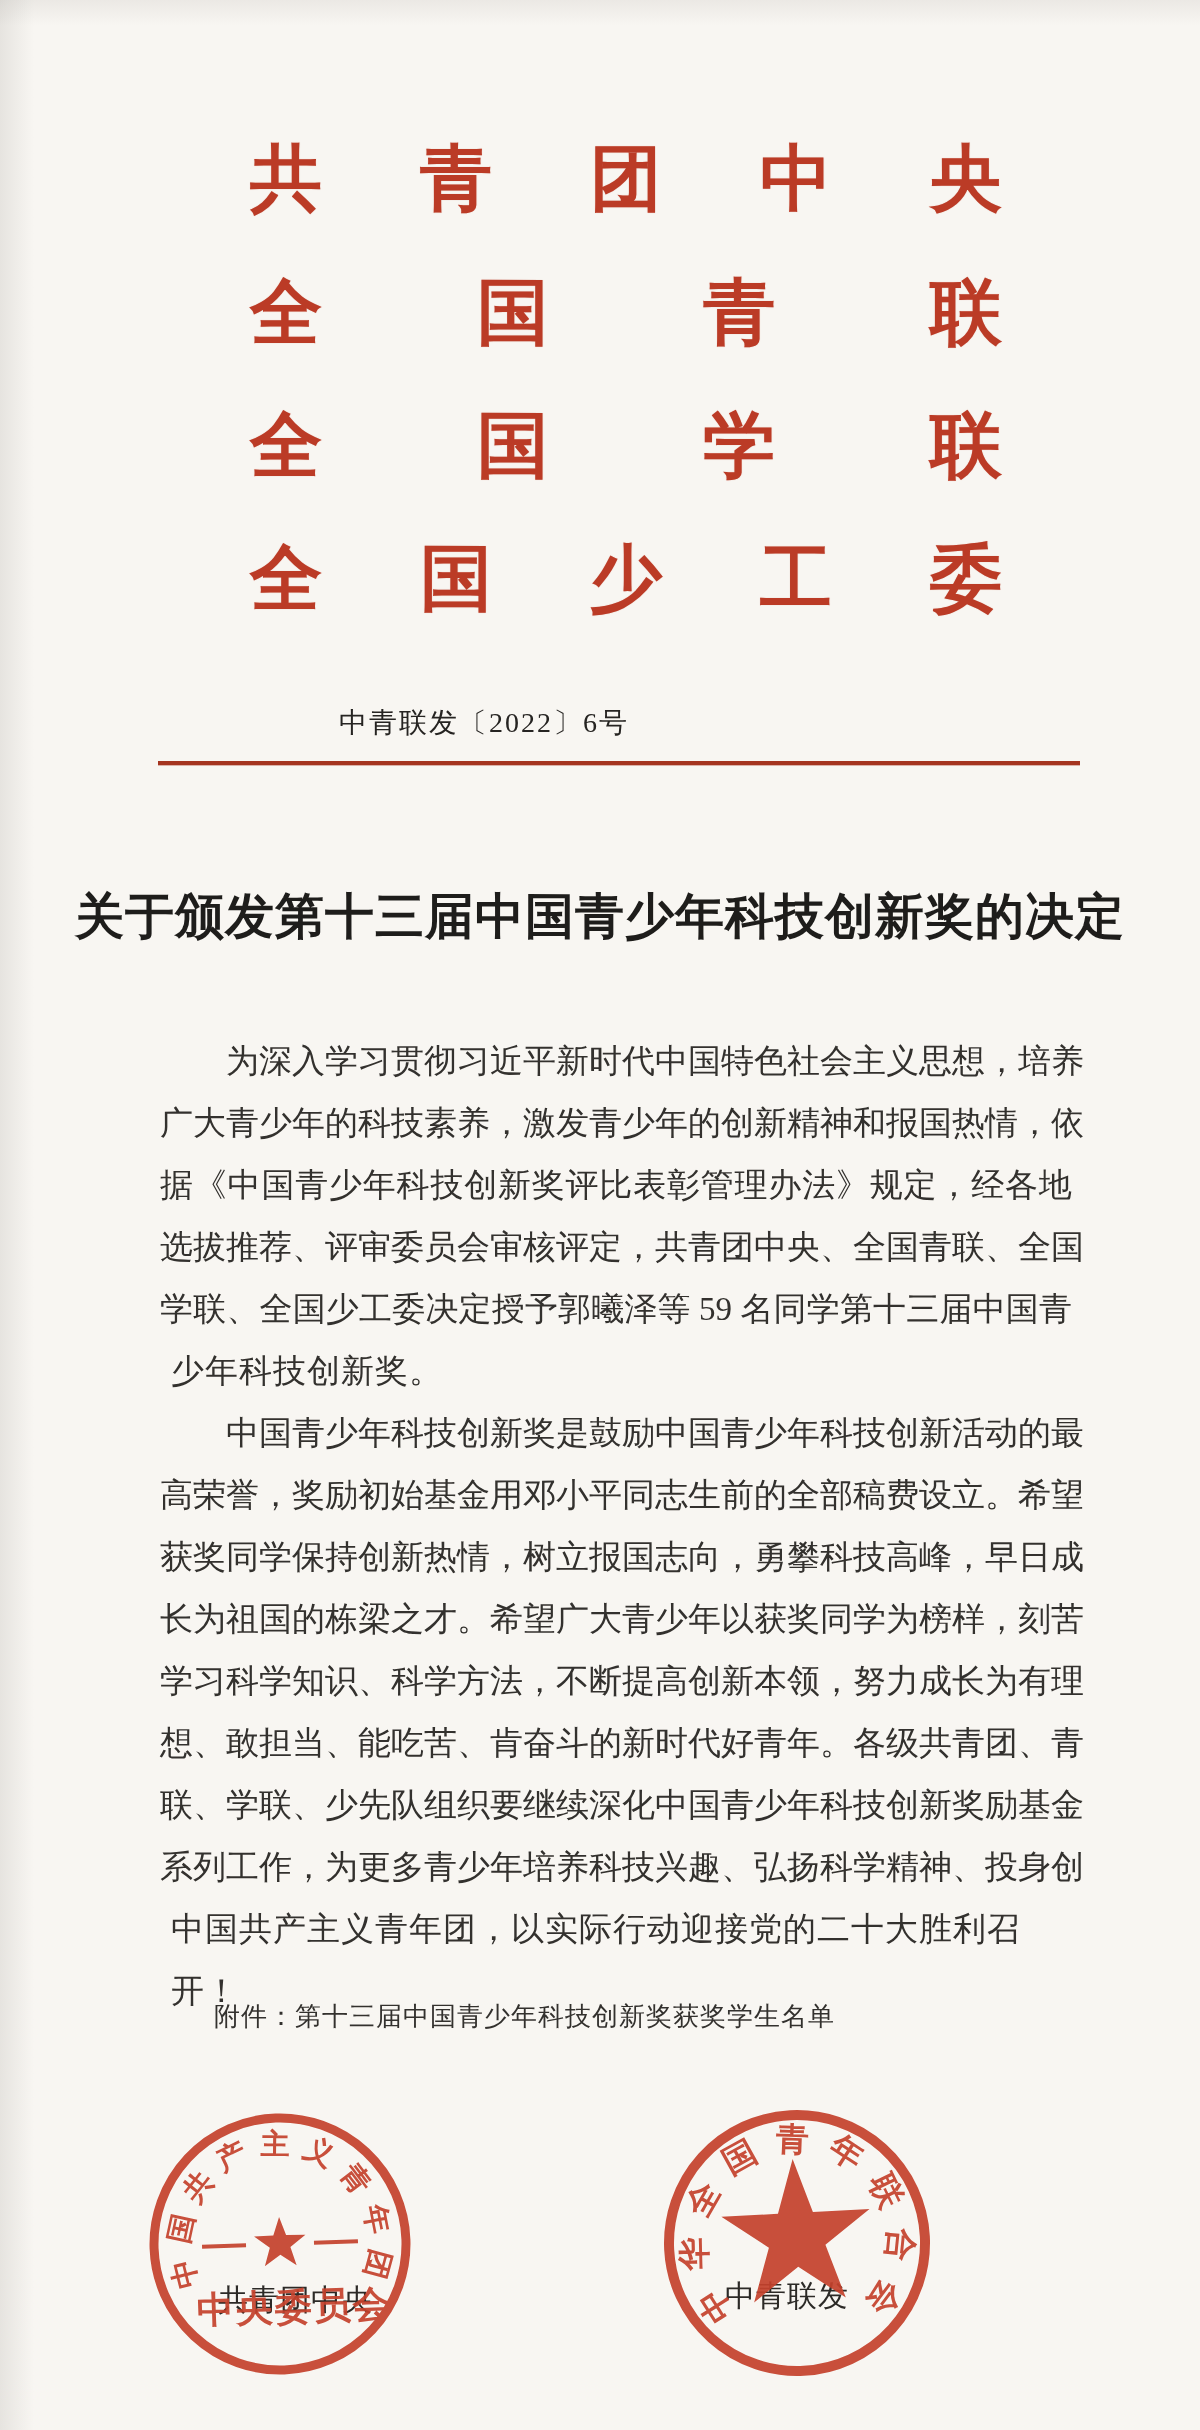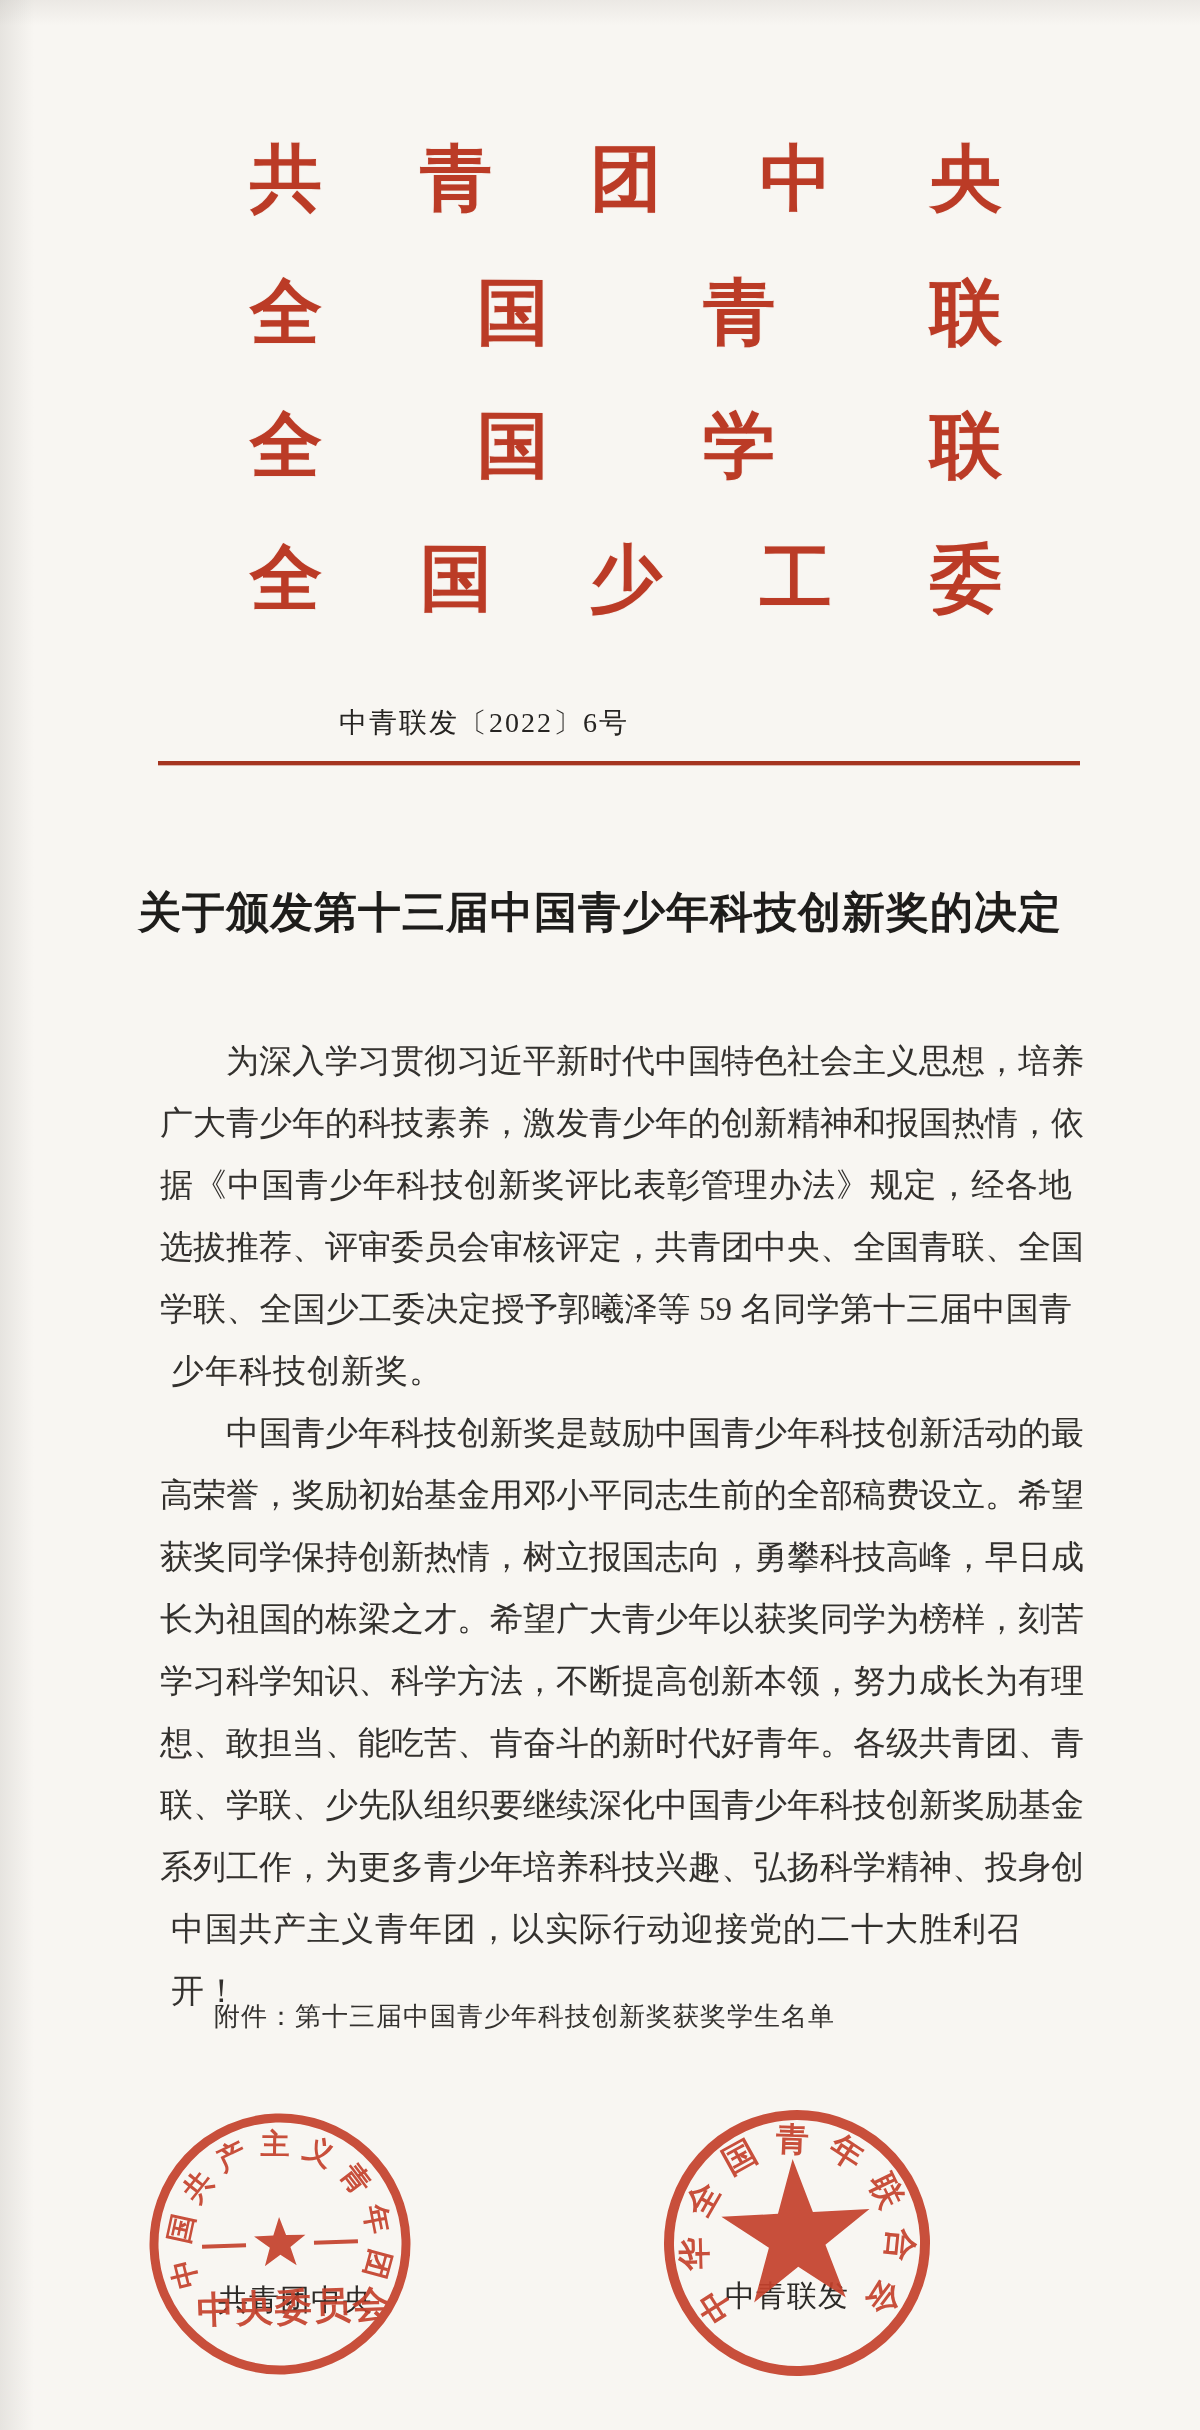--- a/index.html
+++ b/index.html
@@ -47,21 +47,21 @@
   }
   .red-rule{
     position:absolute;left:158px;top:761px;width:922px;height:4px;
     background:#a53520;
     box-shadow:0 1px 0 rgba(165,53,32,0.35);
   }
 
   .doc-title{
     position:absolute;left:0;top:884px;width:1200px;
     text-align:center;
-    font-size:43px;font-weight:bold;color:#1e1d1b;letter-spacing:1px;
+    font-size:49px;font-weight:bold;color:#1e1d1b;letter-spacing:1px;
   }
 
   
   .bline{
     position:absolute;left:160px;width:912px;height:62px;
     font-size:33px;color:#33312e;
     line-height:62px;
   }
   .bline.just{
     display:flex;justify-content:space-between;align-items:center;

